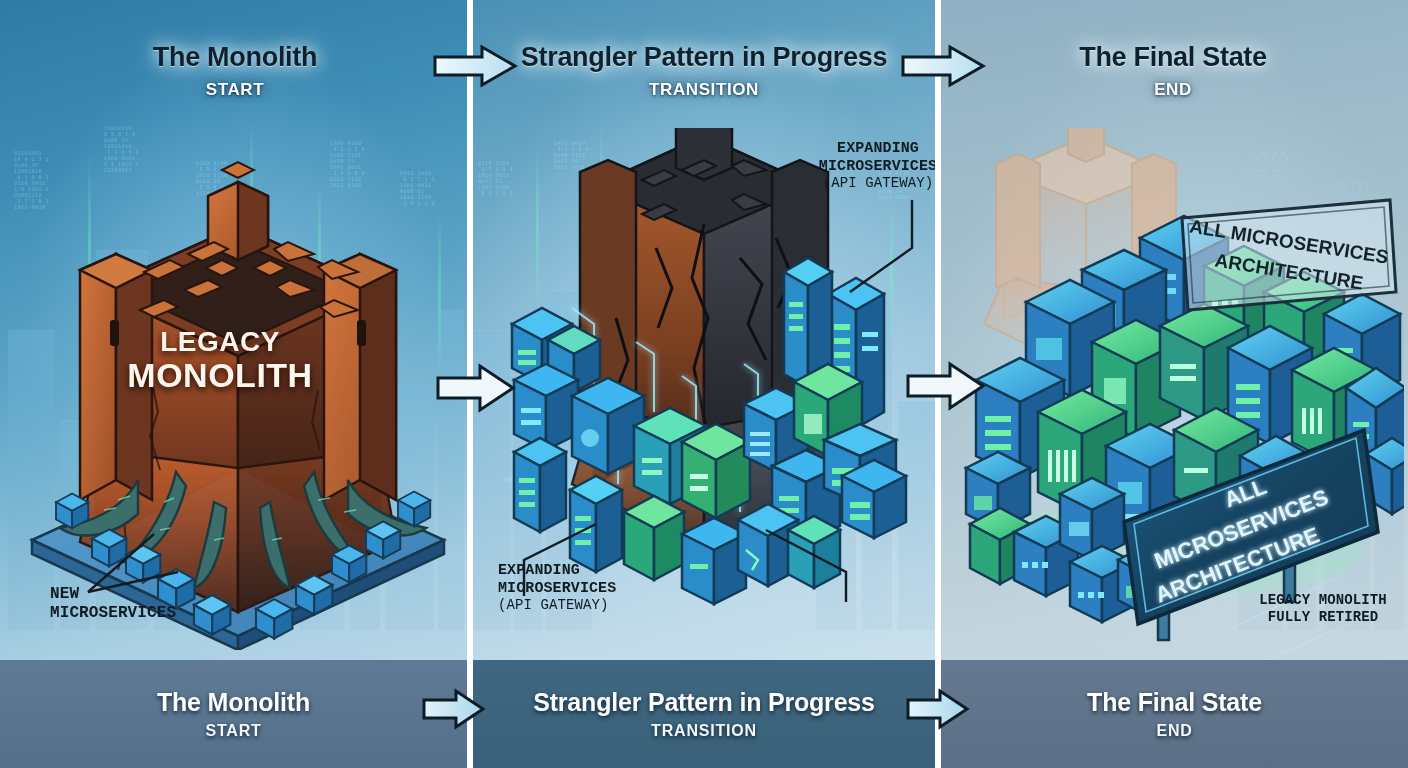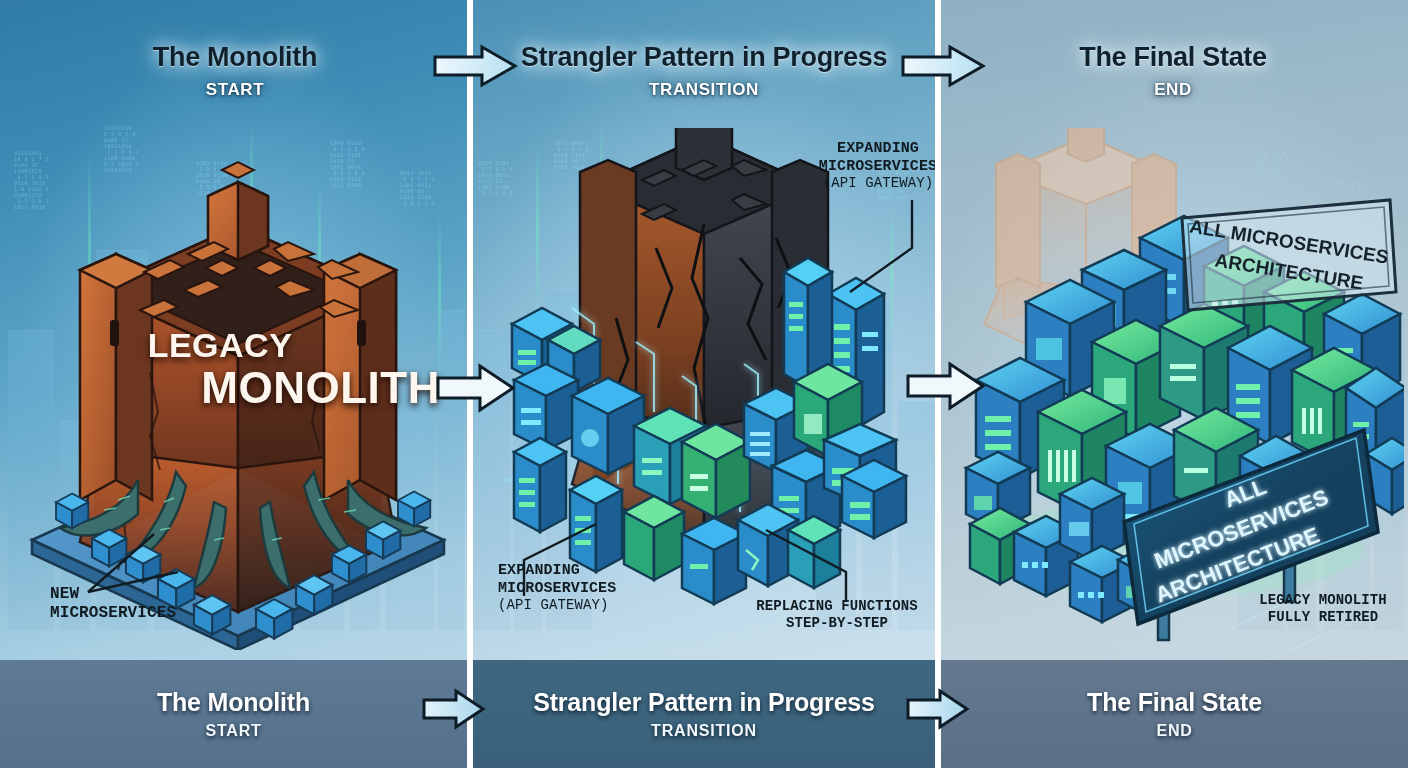--- a/index.html
+++ b/index.html
@@ -101,22 +101,22 @@
   .anno .ln { display: block; }
   .anno .paren { font-weight: normal; }
   .leader { position: absolute; z-index: 34; }
 
   
   #monolith { position: absolute; left: 18px; top: 150px; width: 440px; height: 500px; z-index: 20; }
   #mono-label {
     position: absolute; z-index: 26; left: 0; top: 326px; width: 440px; text-align: center;
     color: #fdf6ef; pointer-events: none;
   }
-  #mono-label .l1 { font-size: 34px; font-weight: bold; letter-spacing: .5px; text-shadow: 0 3px 7px rgba(25,8,0,.95); }
-  #mono-label .l2 { font-size: 44px; font-weight: bold; letter-spacing: .5px; text-shadow: 0 3px 7px rgba(25,8,0,.95); margin-top: -2px; text-align: right; }
+  #mono-label .l1 { font-size: 28px; font-weight: bold; letter-spacing: .5px; text-shadow: 0 3px 7px rgba(25,8,0,.95); }
+  #mono-label .l2 { font-size: 34px; font-weight: bold; letter-spacing: .5px; text-shadow: 0 3px 7px rgba(25,8,0,.95); margin-top: -2px; }
   #mono-label .l3 { font-size: 19px; font-weight: bold; letter-spacing: .2px; text-shadow: 0 3px 6px rgba(25,8,0,.95); margin-top: 3px; }
 
   
   .sign { position: absolute; z-index: 32; }
 </style>
 </head>
 <body>
 
 <div id="stage">
 
@@ -644,24 +644,20 @@
       <span class="ln">MICROSERVICES</span>
       <span class="ln paren" style="font-size:14px;">(API GATEWAY)</span>
     </div>
 
     <div class="anno" style="left:28px; top:562px; font-size:15px;">
       <span class="ln">EXPANDING</span>
       <span class="ln">MICROSERVICES</span>
       <span class="ln paren" style="font-size:14px;">(API GATEWAY)</span>
     </div>
 
-    <div class="anno" style="left:272px; top:598px; font-size:14px; text-align:center; width:190px;">
-      <span class="ln">REPLACING FUNCTIONS</span>
-      <span class="ln">STEP-BY-STEP</span>
-    </div>
 
     <div class="head">
       <div class="title">Strangler Pattern in Progress</div>
       <div class="sub">TRANSITION</div>
     </div>
   </div>
 
   <div class="panel" id="panel-3">
     <div class="panel-bg"></div>
 

